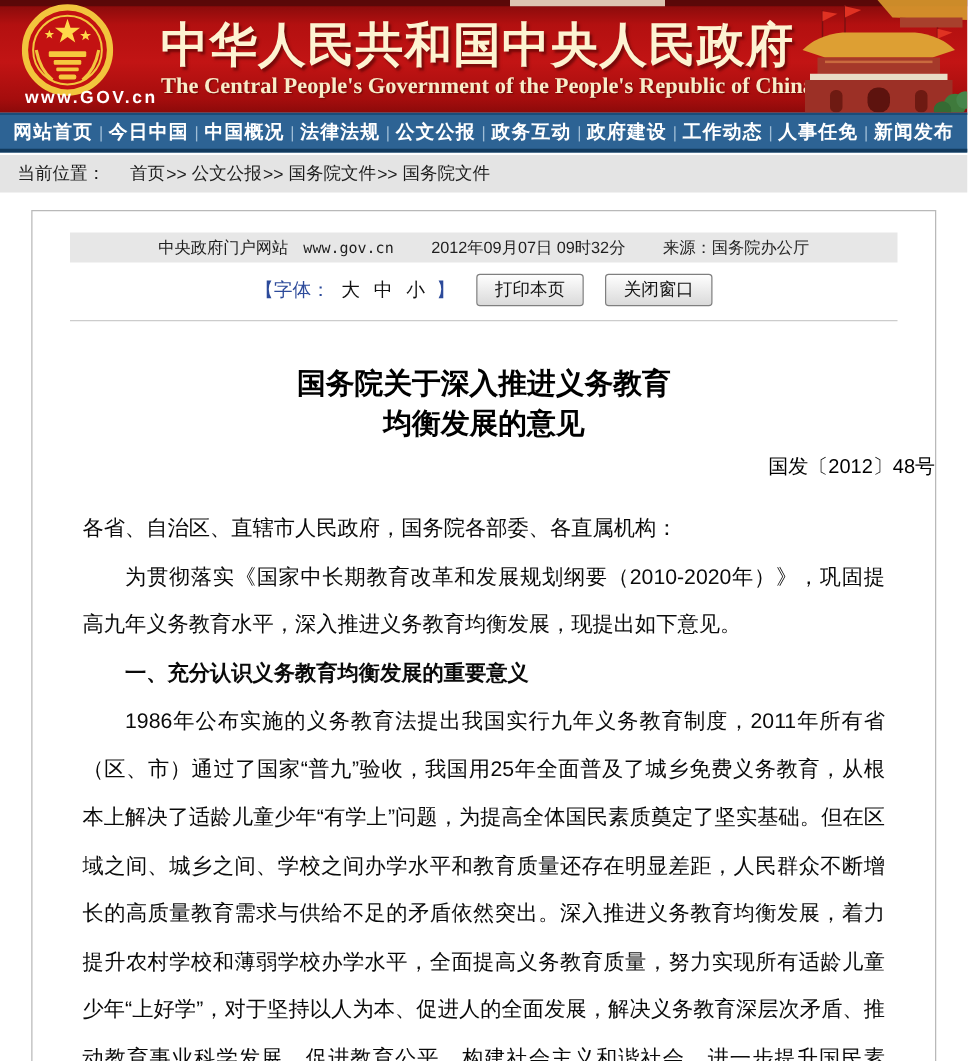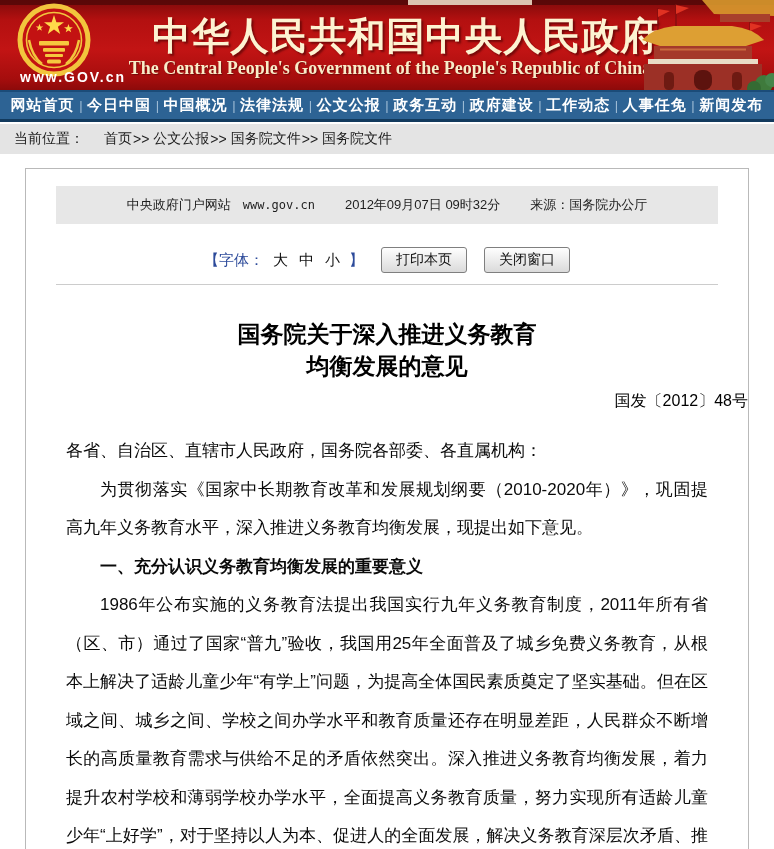--- a/index.html
+++ b/index.html
@@ -15,21 +15,21 @@
     background:linear-gradient(180deg,#7e0a0a 0%,#b31010 22%,#c21414 55%,#a50d0d 88%,#8c0a0a 100%);
   }
   .banner-topstrip { position:absolute; top:0; left:0; right:0; height:5px; background:rgba(80,7,7,.8); }
   .banner-topstrip-light { position:absolute; top:0; left:408px; width:124px; height:5px; background:#ead9c4; opacity:.9; }
   .emblem { position:absolute; left:17px; top:3px; }
   .gov-url {
     position:absolute; left:20px; top:69px; width:130px;
     color:#fff; font-size:14px; font-weight:bold; letter-spacing:2px;
   }
   .site-cn {
-    position:absolute; left:136px; top:11px; width:540px; text-align:center;
+    position:absolute; left:112px; top:11px; width:540px; text-align:center;
     color:#fdf3d2; font-size:38px; font-weight:bold; letter-spacing:1px;
     text-shadow:2px 2px 2px rgba(60,0,0,.55);
     font-family:"Liberation Sans", sans-serif; white-space:nowrap;
   }
   .site-en {
     position:absolute; left:120px; top:58px; width:540px; text-align:center;
     color:#f8ecc8; font-size:18px; font-weight:bold;
     font-family:"Liberation Serif", serif; white-space:nowrap;
     text-shadow:1px 1px 1px rgba(60,0,0,.5);
   }
@@ -57,28 +57,28 @@
   .crumb { cursor:pointer; }
   .crumb-sep { margin:0 4px 0 1px; }
   .crumb-label { margin-right:20px; }
 
   
   .doc-box {
     position:absolute; left:25px; top:168px; width:724px; height:760px;
     background:#fff; border:1px solid #b9b9b9;
   }
   .info-bar {
-    margin:17px 30px 0; height:38px; background:#e7e7e7;
+    margin:17px 30px 0; height:24px; background:#e7e7e7;
     display:flex; align-items:center; justify-content:center; gap:30px;
     font-size:13px; color:#1e1e1e; white-space:nowrap;
   }
   .info-group { display:flex; align-items:center; gap:12px; }
   .info-url { font-family:"DejaVu Sans Mono", monospace; font-size:12px; }
   .tools {
-    margin-top:23px; display:flex; align-items:center; justify-content:center;
+    margin-top:9px; display:flex; align-items:center; justify-content:center;
     gap:7px; font-size:15px; color:#111;
   }
   .blue { color:#2c4a9a; }
   .font-opt { cursor:pointer; margin:0 2px; }
   .btn {
     font-size:14px; color:#111; padding:3px 14px; margin-left:10px;
     border:1px solid #7f7f7f; border-radius:3px;
     background:linear-gradient(#fefefe,#dadada); cursor:pointer;
     font-family:Liberation Sans, sans-serif;
   }

